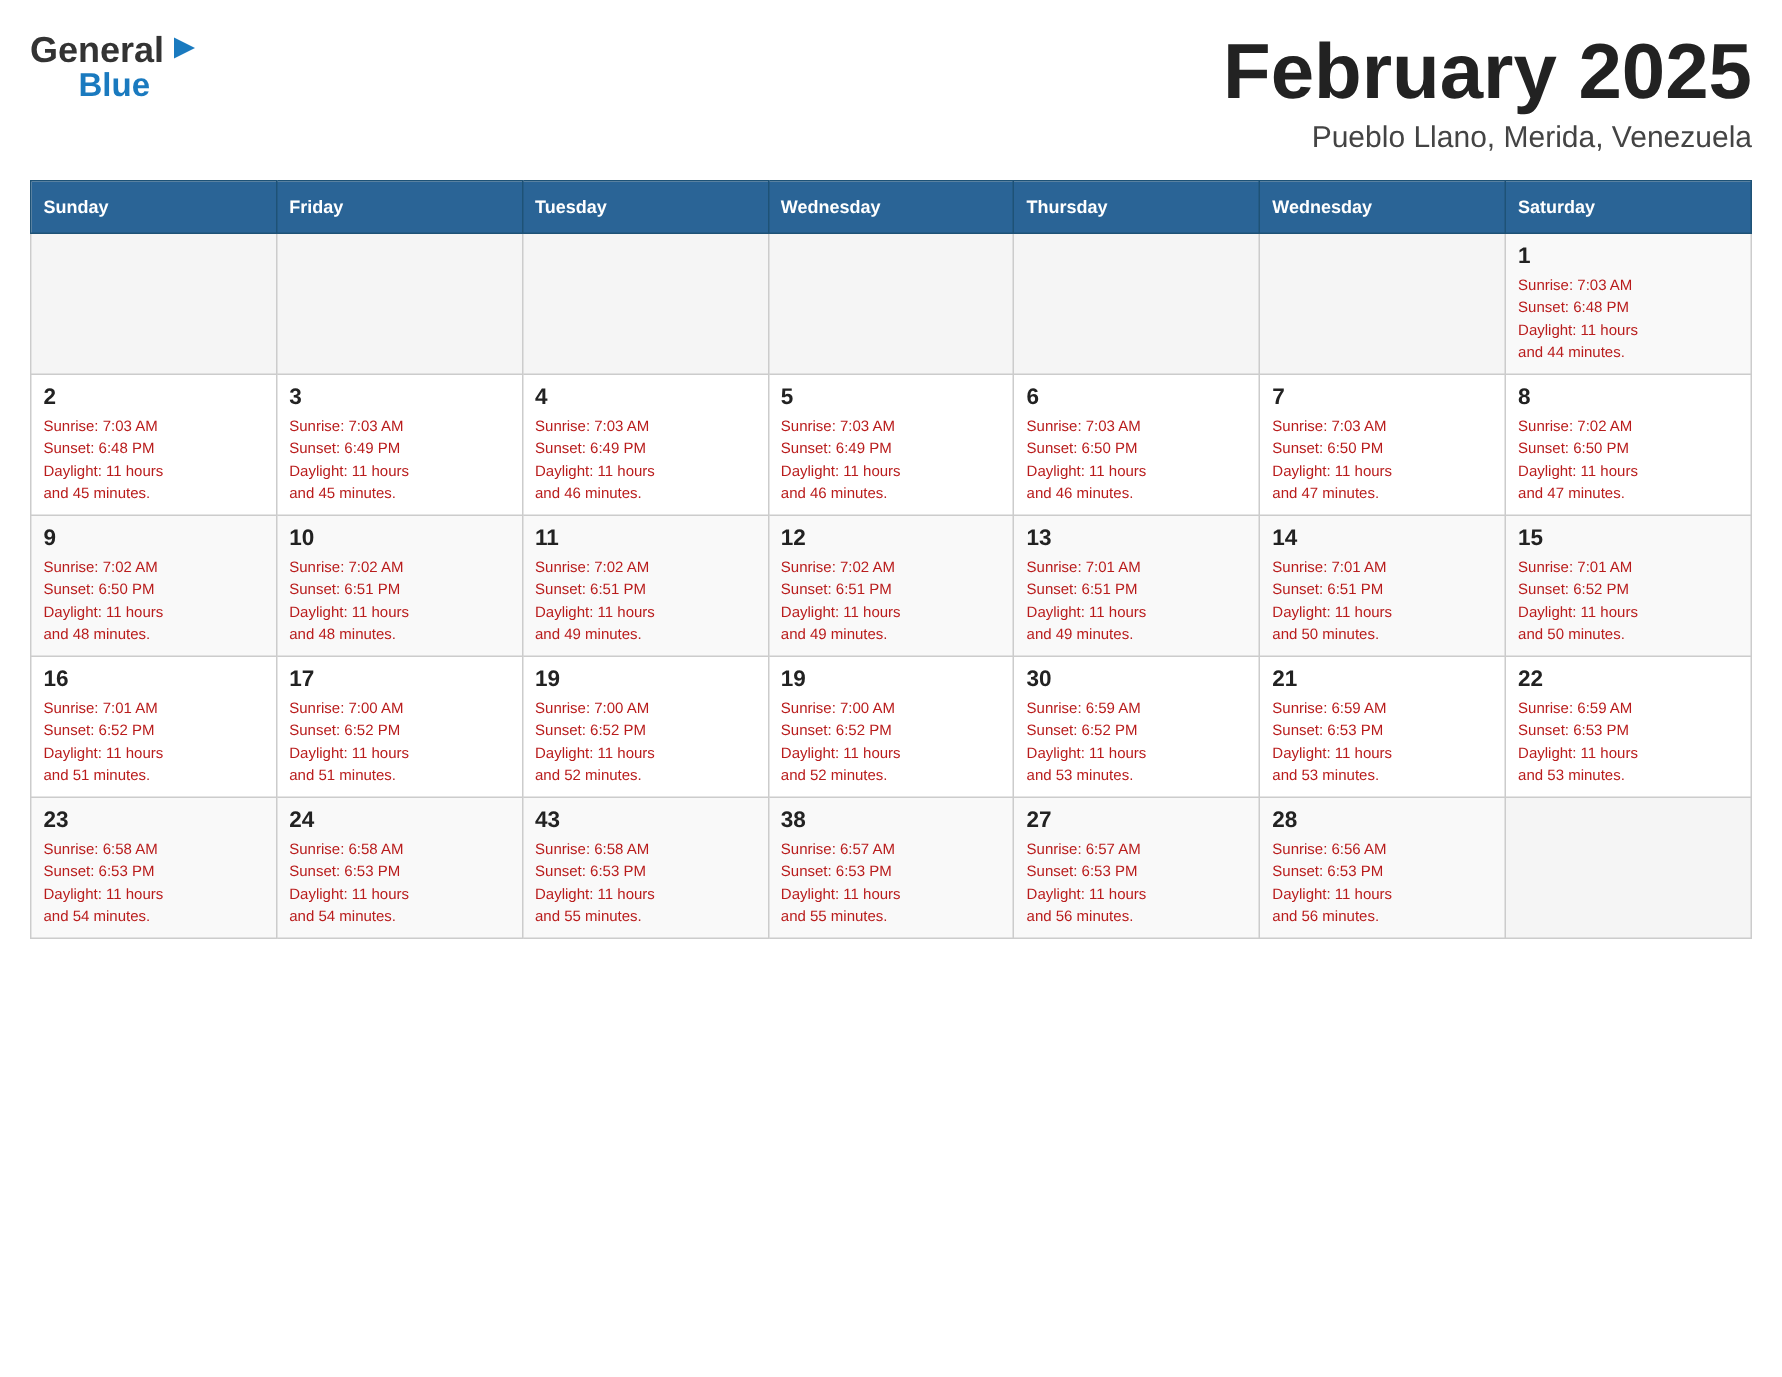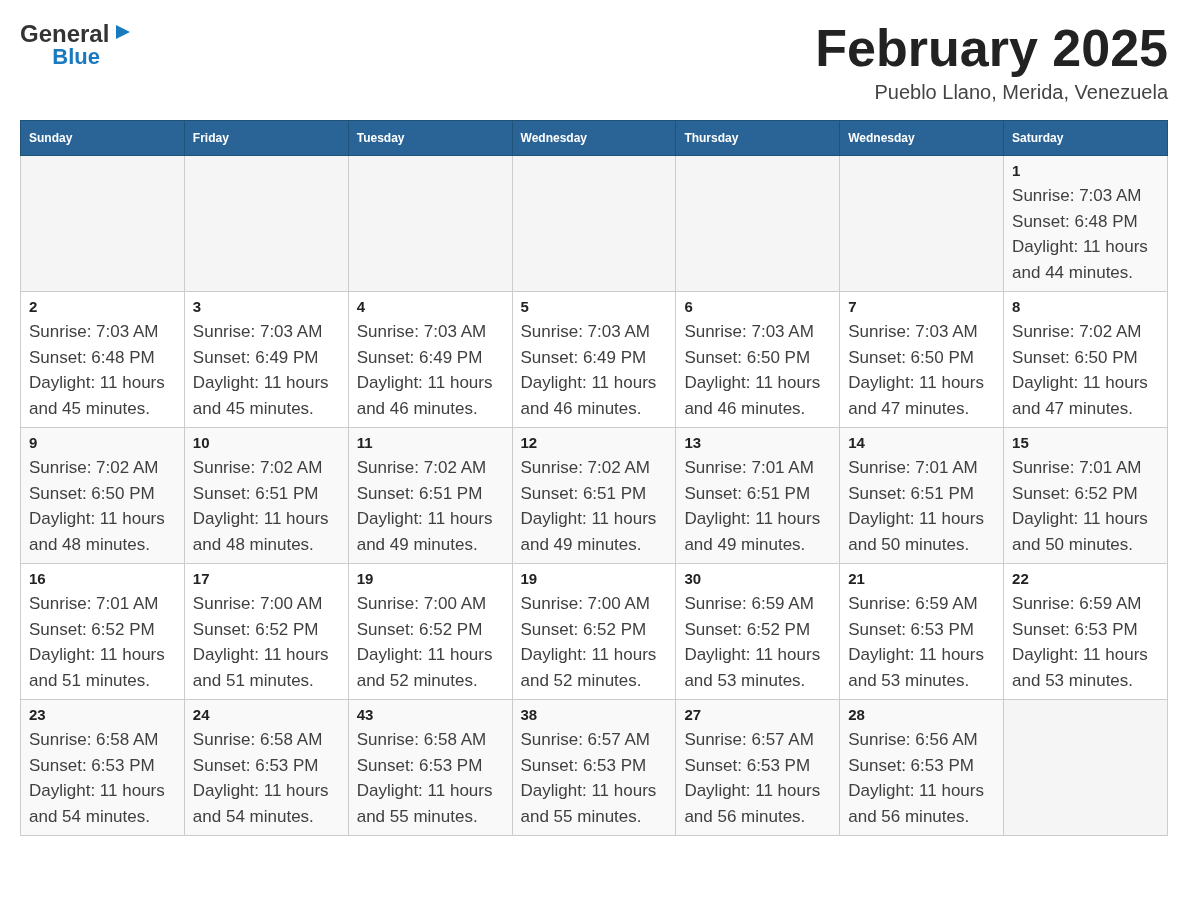--- a/index.html
+++ b/index.html
@@ -76,22 +76,22 @@
       background-color: #ffffff;
     }
     .day-number {
       font-size: 15px;
       font-weight: bold;
       color: #222;
       margin-bottom: 4px;
       display: block;
     }
     .day-info {
-      font-size: 17px;
-      color: #404040;
+      font-size: 10px;
+      color: #b91c1c;
       line-height: 1.5;
     }
     .empty-cell {
       background-color: #f5f5f5 !important;
     }
   </style>
 </head>
 <body>
 
 <div class="header">

